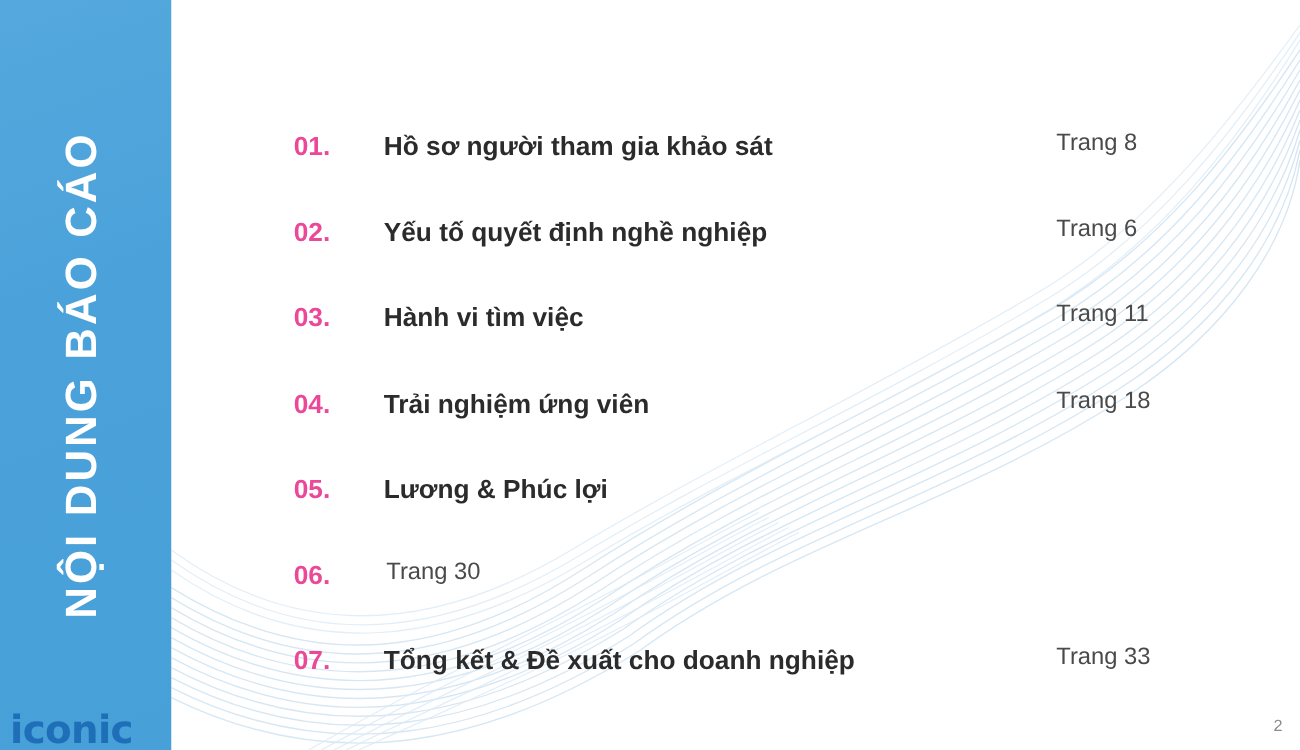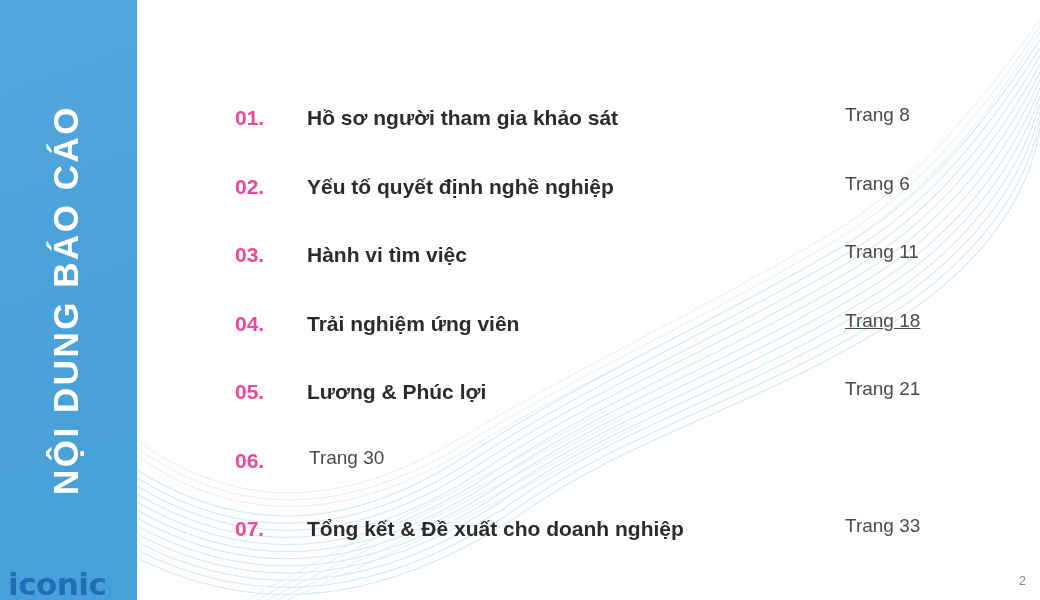--- a/index.html
+++ b/index.html
@@ -107,21 +107,21 @@
     text-align: left;
     font-size: 19px;
     color: #4a4a4a;
     font-weight: normal;
     position: relative;
     top: -4px;
   }
   .toc-row:nth-child(1) .toc-page { padding-left: 0px; }
   .toc-row:nth-child(2) .toc-page { padding-left: 0px; }
   .toc-row:nth-child(3) .toc-page { padding-left: 3px; }
-  .toc-row:nth-child(4) .toc-page { padding-left: 3px; text-decoration: underline; }
+  .toc-row:nth-child(4) .toc-page { padding-left: 3px; }
   .toc-row:nth-child(5) .toc-page { padding-left: 2px; }
   .toc-row:nth-child(6) .toc-page { padding-left: 2px; }
   .toc-row:nth-child(7) .toc-page { padding-left: 2px; }
 
   
   .page-number {
     position: absolute;
     right: 14px;
     bottom: 12px;
     font-size: 13px;
@@ -188,21 +188,20 @@
 
     <div class="toc-row">
       <div class="toc-num">04.</div>
       <div class="toc-title">Trải nghiệm ứng viên</div>
       <div class="toc-page">Trang 18</div>
     </div>
 
     <div class="toc-row">
       <div class="toc-num">05.</div>
       <div class="toc-title">Lương &amp; Phúc lợi</div>
-      <div class="toc-page">Trang 21</div>
     </div>
 
     <div class="toc-row">
       <div class="toc-num">06.</div>
       <div class="toc-page">Trang 30</div>
     </div>
 
     <div class="toc-row">
       <div class="toc-num">07.</div>
       <div class="toc-title">Tổng kết &amp; Đề xuất cho doanh nghiệp</div>

